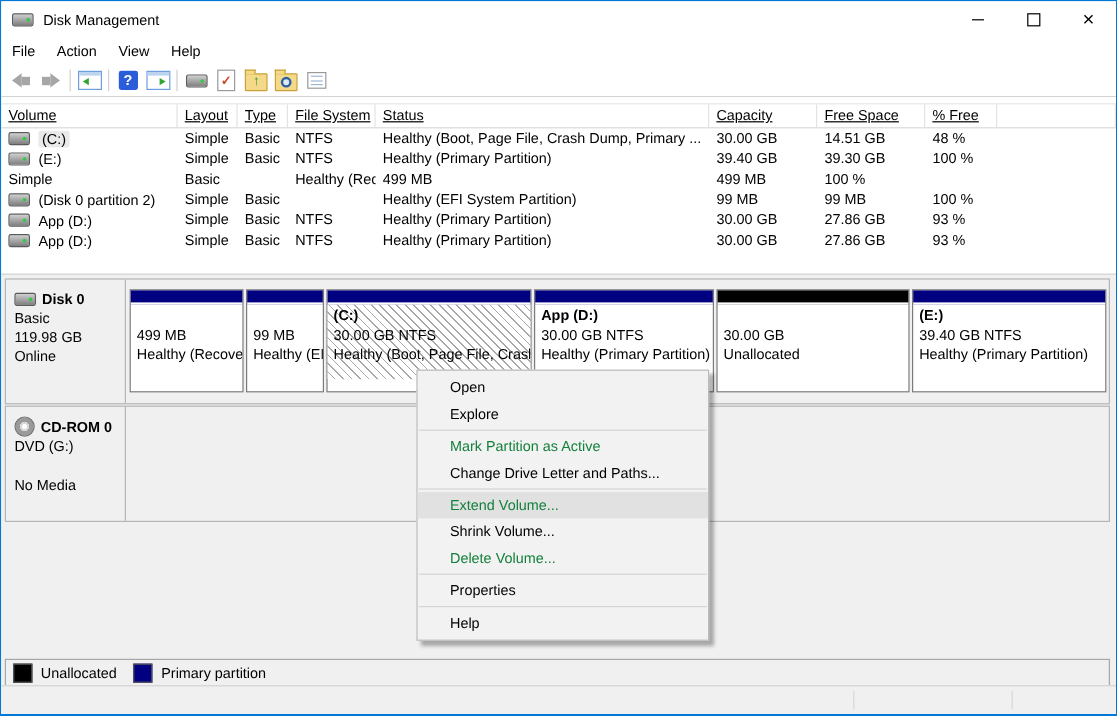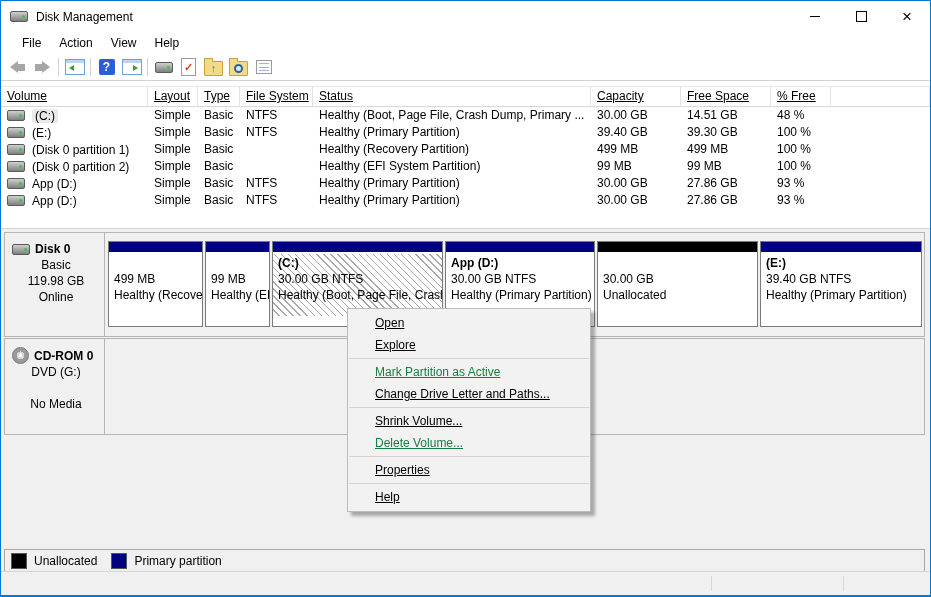--- a/index.html
+++ b/index.html
@@ -11,21 +11,21 @@
   .titlebar{position:absolute;left:0;top:0;right:0;height:31px;background:#fff;display:flex;align-items:center;}
   .app-ico{margin-left:9px;}
   .title{margin-left:8px;}
   .wcontrols{margin-left:auto;display:flex;height:100%;}
   .wbtn{width:46px;height:100%;display:flex;align-items:center;justify-content:center;}
   .g-min{width:10px;height:1px;background:#000;}
   .g-max{width:9px;height:9px;border:1px solid #000;}
   .g-close{font-size:17px;line-height:1;font-weight:400;}
 
   
-  .menubar{position:absolute;left:0;top:31px;right:0;height:22px;background:#fff;display:flex;align-items:center;padding-left:12px;}
+  .menubar{position:absolute;left:0;top:31px;right:0;height:22px;background:#fff;display:flex;align-items:center;padding-left:0;}
   .mitem{padding:3px 9px;}
   .toolbar{position:absolute;left:0;top:53px;right:0;height:27px;background:#fff;border-bottom:1px solid #d4d4d4;
     display:flex;align-items:center;padding-left:4px;box-sizing:border-box;}
   .tbtn{width:25px;height:22px;display:flex;align-items:center;justify-content:center;}
   .tsep{width:1px;height:18px;background:#d0d0d0;margin:0 3px;}
   .arrow{display:flex;align-items:center;}
   .arrow .head-l{width:0;height:0;border-top:6px solid transparent;border-bottom:6px solid transparent;border-right:8px solid #a6a6a6;}
   .arrow .head-r{width:0;height:0;border-top:6px solid transparent;border-bottom:6px solid transparent;border-left:8px solid #a6a6a6;}
   .arrow .shaft{width:7px;height:7px;background:#a6a6a6;}
   .win-ico{width:18px;height:14px;border:1px solid #6d9ee0;background:#fff;position:relative;}
@@ -52,21 +52,21 @@
   .td{padding:1px 0 0 6px;white-space:nowrap;overflow:hidden;box-sizing:border-box;}
   .vcell{display:flex;align-items:center;padding:0 0 0 6px;}
   .vlabel{margin-left:7px;}
   .vlabel.sel{background:#e9e9e9;border-radius:2px;padding:0 3px;}
 
   
   .bottompane{position:absolute;left:0;top:227px;right:0;bottom:0;background:#f0f0f0;border-top:1px solid #d4d4d4;}
   .diskrow{position:absolute;left:3px;right:5px;border:1px solid #b5b5b5;display:flex;}
   #disk0row{top:3px;height:103px;}
   #cdrow{top:109px;height:95px;}
-  .dlabel{width:100px;flex:none;border-right:1px solid #b5b5b5;padding:8px 4px 0 7px;box-sizing:border-box;line-height:16px;text-align:center;}
+  .dlabel{width:100px;flex:none;border-right:1px solid #b5b5b5;padding:8px 4px 0 7px;box-sizing:border-box;line-height:16px;}
   .dname{display:flex;align-items:center;gap:5px;font-weight:bold;}
   .parts{position:relative;flex:1;}
   .part{position:absolute;top:8px;height:86px;border:1px solid #7b7b7b;background:#fff;box-sizing:border-box;}
   .band{height:10px;border-bottom:2px solid #fff;}
   .b-primary{background:#000080;}
   .b-unalloc{background:#000000;}
   .pbody{padding:1px 0 0 5px;line-height:16px;white-space:nowrap;overflow:hidden;height:61px;}
   .part.selected .pbody{background:repeating-linear-gradient(45deg,#ffffff 0 4px,#a8a8a8 4px 5px);}
   .pl1{font-weight:bold;min-height:16px;}
   .cd-ico{width:15px;height:15px;border-radius:50%;flex:none;
@@ -76,21 +76,21 @@
   .legendbar{position:absolute;left:3px;right:5px;top:320px;height:23px;border:1px solid #a7a7a7;
     display:flex;align-items:center;gap:14px;padding-left:6px;box-sizing:border-box;}
   .lg{display:flex;align-items:center;gap:7px;}
   .sw{width:14px;height:14px;border:1px solid #555;flex:none;}
   .statusbar{position:absolute;left:0;right:0;bottom:0;height:23px;background:#f0f0f0;border-top:1px solid #d4d4d4;}
   .sdiv{position:absolute;top:4px;bottom:4px;width:1px;background:#d8d8d8;}
 
   
   .ctxmenu{position:absolute;left:346px;top:307px;width:244px;background:#f2f2f2;border:1px solid #bbb;
     box-shadow:4px 4px 3px rgba(0,0,0,0.3);padding:3px 0;z-index:50;box-sizing:border-box;}
-  .cmi{height:22px;line-height:22px;padding-left:27px;white-space:nowrap;text-decoration:underline;}
+  .cmi{height:22px;line-height:22px;padding-left:27px;white-space:nowrap;}
   .cmi.disabled{color:#15803d;}
   .cmi.hovered{background:#e1e1e1;}
   .csep{height:1px;background:#d4d4d4;margin:2px 1px;}
 </style>
 </head>
 <body>
 
 <div class="window">
 
   <div class="titlebar">
@@ -209,24 +209,20 @@
       <div class="td">Simple</div>
       <div class="td">Basic</div>
       <div class="td">NTFS</div>
       <div class="td">Healthy (Primary Partition)</div>
       <div class="td">39.40 GB</div>
       <div class="td">39.30 GB</div>
       <div class="td">100 %</div>
       <div class="td"></div>
     </div>
     <div class="grid tr">
-      <div class="vcell">
-          <span class="drive-ico"></span>
-          <span class="vlabel">(Disk 0 partition 1)</span>
-        </div>
       <div class="td">Simple</div>
       <div class="td">Basic</div>
       <div class="td"></div>
       <div class="td">Healthy (Recovery Partition)</div>
       <div class="td">499 MB</div>
       <div class="td">499 MB</div>
       <div class="td">100 %</div>
       <div class="td"></div>
     </div>
     <div class="grid tr">
@@ -367,20 +363,21 @@
     </div>
   </div>
 
   <div class="ctxmenu">
     <div class="cmi">Open</div>
     <div class="cmi">Explore</div>
     <div class="csep"></div>
     <div class="cmi disabled">Mark Partition as Active</div>
     <div class="cmi">Change Drive Letter and Paths...</div>
     <div class="csep"></div>
+    <div class="cmi disabled hovered">Extend Volume...</div>
     <div class="cmi">Shrink Volume...</div>
     <div class="cmi disabled">Delete Volume...</div>
     <div class="csep"></div>
     <div class="cmi">Properties</div>
     <div class="csep"></div>
     <div class="cmi">Help</div>
   </div>
 
 </div>
 

